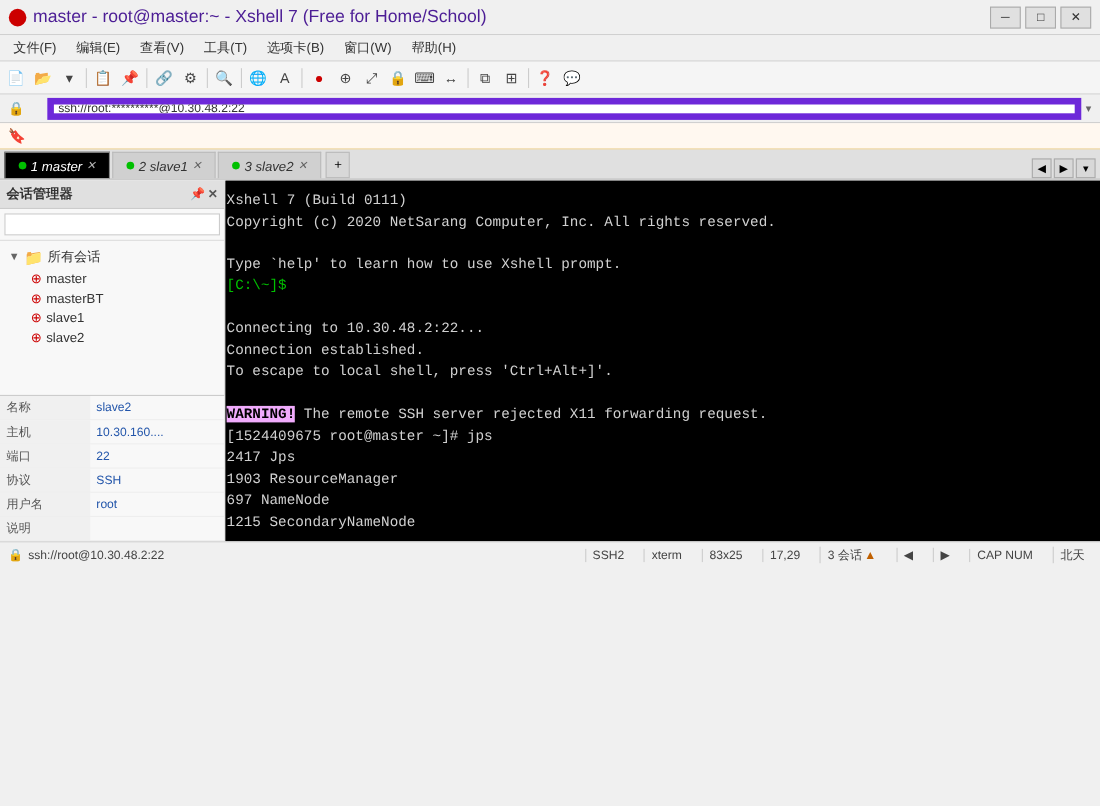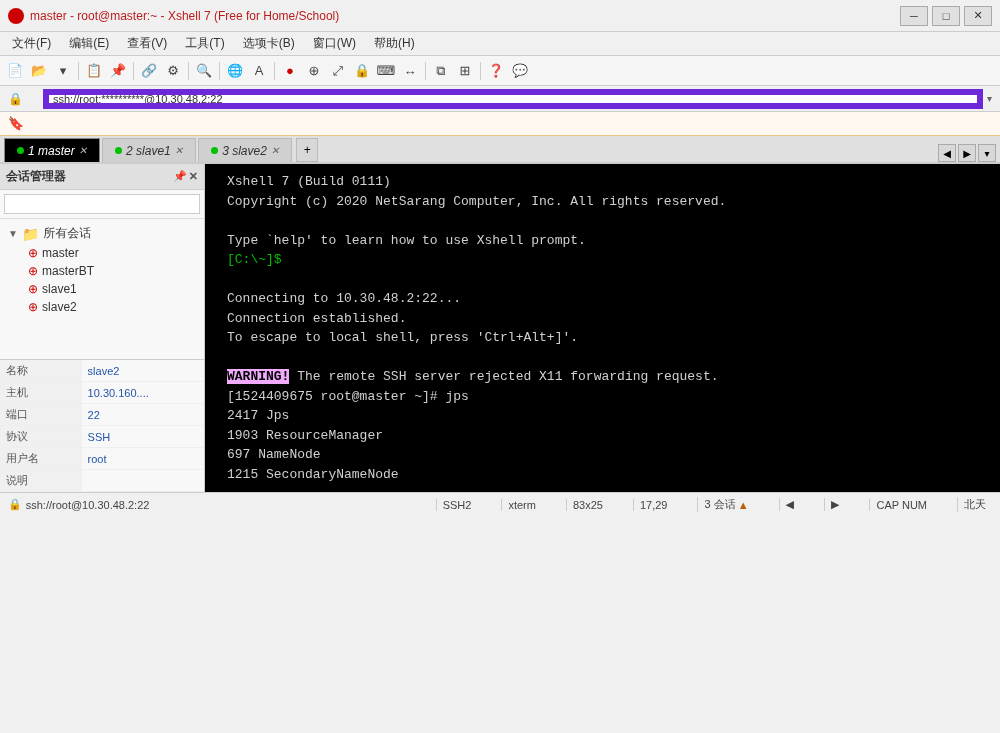--- a/index.html
+++ b/index.html
@@ -10,21 +10,21 @@
       background: #f0f0f0;
       height: 32px;
       display: flex;
       align-items: center;
       padding: 0 8px;
       border-bottom: 1px solid #ccc;
       justify-content: space-between;
     }
     .title-bar-left { display: flex; align-items: center; gap: 6px; }
     .title-icon { width: 16px; height: 16px; background: #c00; border-radius: 50%; display: inline-block; }
-    .title-text { font-size: 12px; color: #b91c1c; }
+    .title-text { font-size: 16px; color: #4c1d95; }
     .title-controls { display: flex; gap: 4px; }
     .title-btn {
       width: 28px; height: 20px; border: 1px solid #aaa; background: #e0e0e0;
       cursor: pointer; display: flex; align-items: center; justify-content: center;
       font-size: 11px; color: #333;
     }
     .title-btn.close { background: #e0e0e0; }
 
     
     .menu-bar {
@@ -201,21 +201,21 @@
     
     .terminal-area {
       flex: 1;
       display: flex;
       flex-direction: column;
       background: #000;
       overflow: hidden;
     }
     .terminal-content {
       flex: 1;
-      padding: 8px 22px;
+      padding: 8px 1px;
       overflow-y: auto;
       font-family: 'Courier New', Courier, monospace;
       font-size: 13px;
       line-height: 1.5;
       color: #d0d0d0;
       background: #000;
     }
     .term-white { color: #d0d0d0; }
     .term-green { color: #00c000; }
     .term-yellow-bg { background: #f0abfc; color: #000; font-weight: bold; }
@@ -237,21 +237,21 @@
       height: 24px;
       display: flex;
       align-items: center;
       padding: 0 8px;
       border-top: 1px solid #ccc;
       justify-content: space-between;
       font-size: 11px;
       color: #444;
     }
     .status-left { display: flex; align-items: center; gap: 4px; }
-    .status-right { display: flex; align-items: center; gap: 24px; }
+    .status-right { display: flex; align-items: center; gap: 12px; }
     .status-section { padding: 0 6px; border-left: 1px solid #ccc; }
     .status-sessions { display: flex; align-items: center; gap: 2px; }
   </style>
 </head>
 <body>
 
 <div class="title-bar">
   <div class="title-bar-left">
     <span class="title-icon"></span>
     <span class="title-text">master - root@master:~ - Xshell 7 (Free for Home/School)</span>

